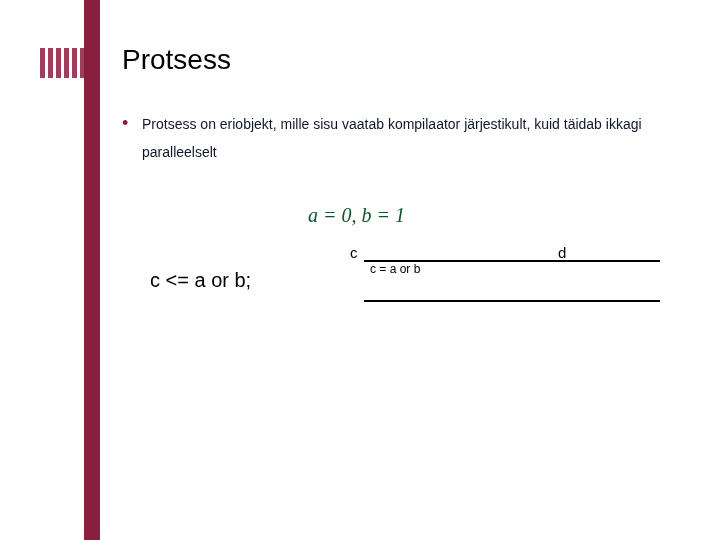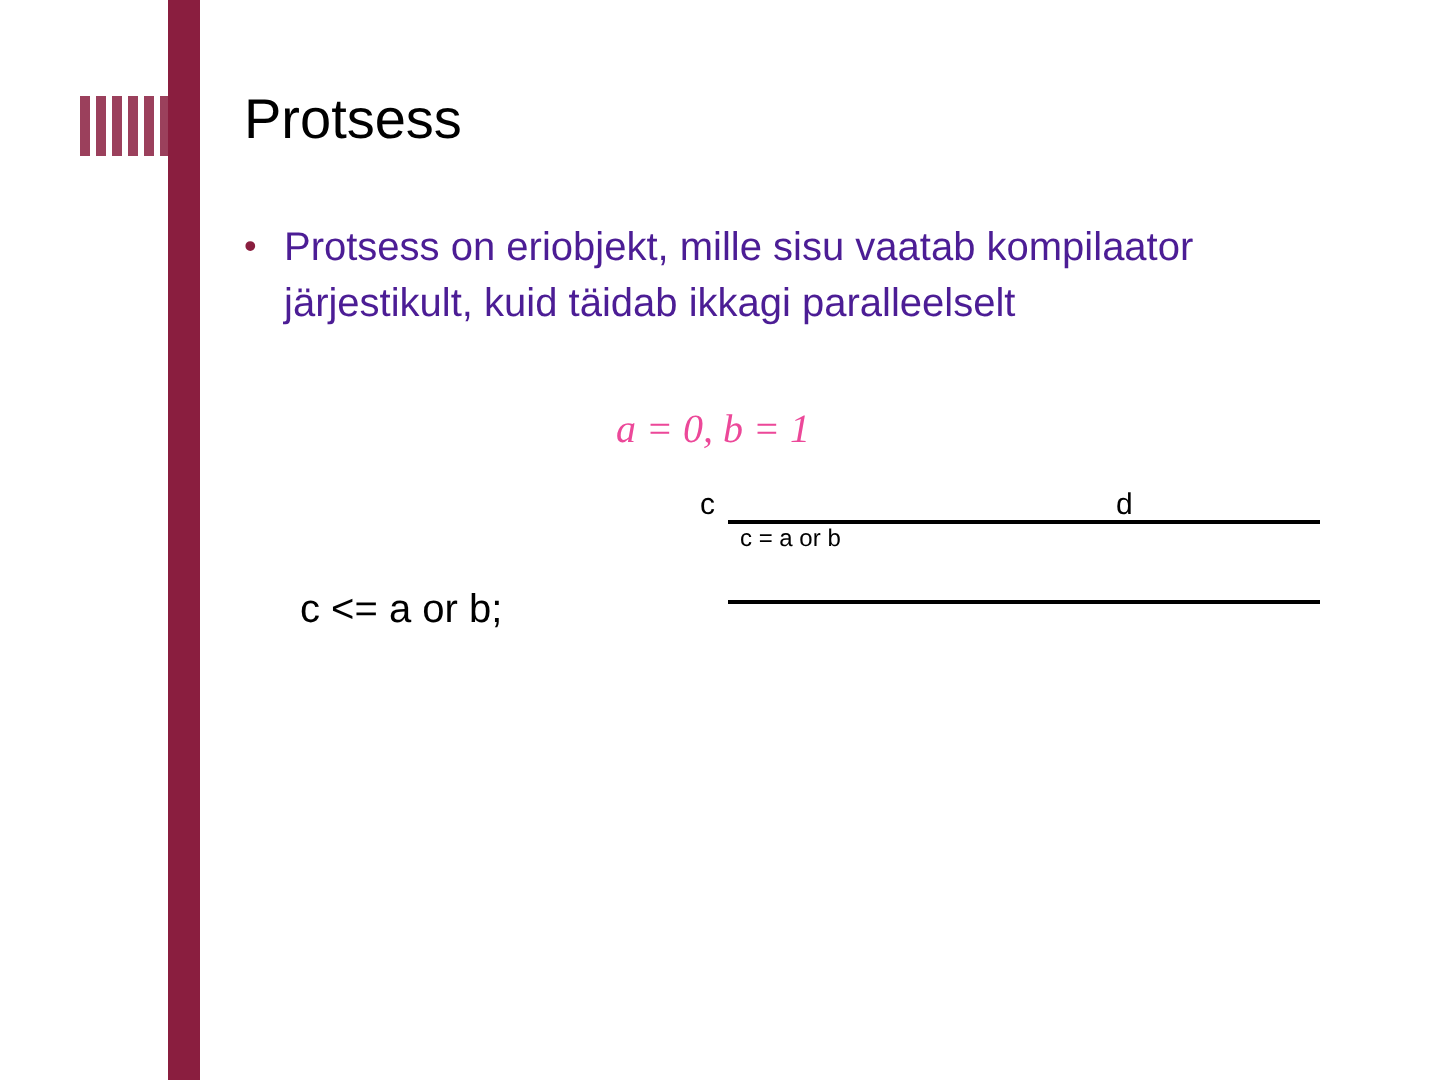--- a/index.html
+++ b/index.html
@@ -8,26 +8,26 @@
   .sidebar { width: 100px; height: 540px; position: relative; flex: 0 0 100px; }
   .stripe { position: absolute; left: 84px; top: 0; width: 16px; height: 540px; background: #8a1e3f; }
   .logo { position: absolute; left: 40px; top: 48px; display: flex; gap: 3px; }
   .logo .bar { width: 5px; height: 30px; background: #8a1e3f; opacity: 0.85; }
   .logo .bar:nth-child(8),
   .logo .bar:nth-child(9) { background: #c9c9c9; }
   .content { flex: 1; padding: 44px 30px 14px 22px; }
   .title { font-size: 28px; color: #000; margin-bottom: 34px; font-weight: 400; }
   .bullet-row { display: flex; align-items: flex-start; margin-bottom: 34px; }
   .bullet-mark { width: 20px; flex: 0 0 20px; color: #8a1e3f; font-size: 18px; line-height: 26px; }
-  .bullet-text { font-size: 20px; line-height: 28px; color: #4c1d95; }
+  .bullet-text { font-size: 14px; line-height: 28px; color: #0f172a; }
   .lower { display: flex; gap: 6px; }
   .code { font-size: 20px; line-height: 32px; color: #000; white-space: pre; flex: 0 0 auto; min-width: 180px; }
-  .ind { padding-left: 28px; margin-top: 25px; }
+  .ind { padding-left: 28px; }
   .right { flex: 1; position: relative; }
-  .anno { font-style: italic; font-family: Georgia, 'Times New Roman', serif; font-size: 20px; color: #ec4899; position: absolute; left: 0; top: 4px; }
+  .anno { font-style: italic; font-family: Georgia, 'Times New Roman', serif; font-size: 20px; color: #14532d; position: absolute; left: 0; top: 4px; }
   .axis-c { position: absolute; left: 42px; top: 44px; font-size: 15px; letter-spacing: 0.5px; }
   .axis-d { position: absolute; left: 250px; top: 44px; font-size: 15px; letter-spacing: 1px; }
   .line1 { position: absolute; left: 56px; top: 60px; width: 296px; height: 2px; background: #000; }
   .line2 { position: absolute; left: 56px; top: 100px; width: 296px; height: 2px; background: #000; }
   .lab-cab { position: absolute; left: 62px; top: 62px; font-size: 12px; }
 </style>
 </head>
 <body>
 
 <div class="slide">

